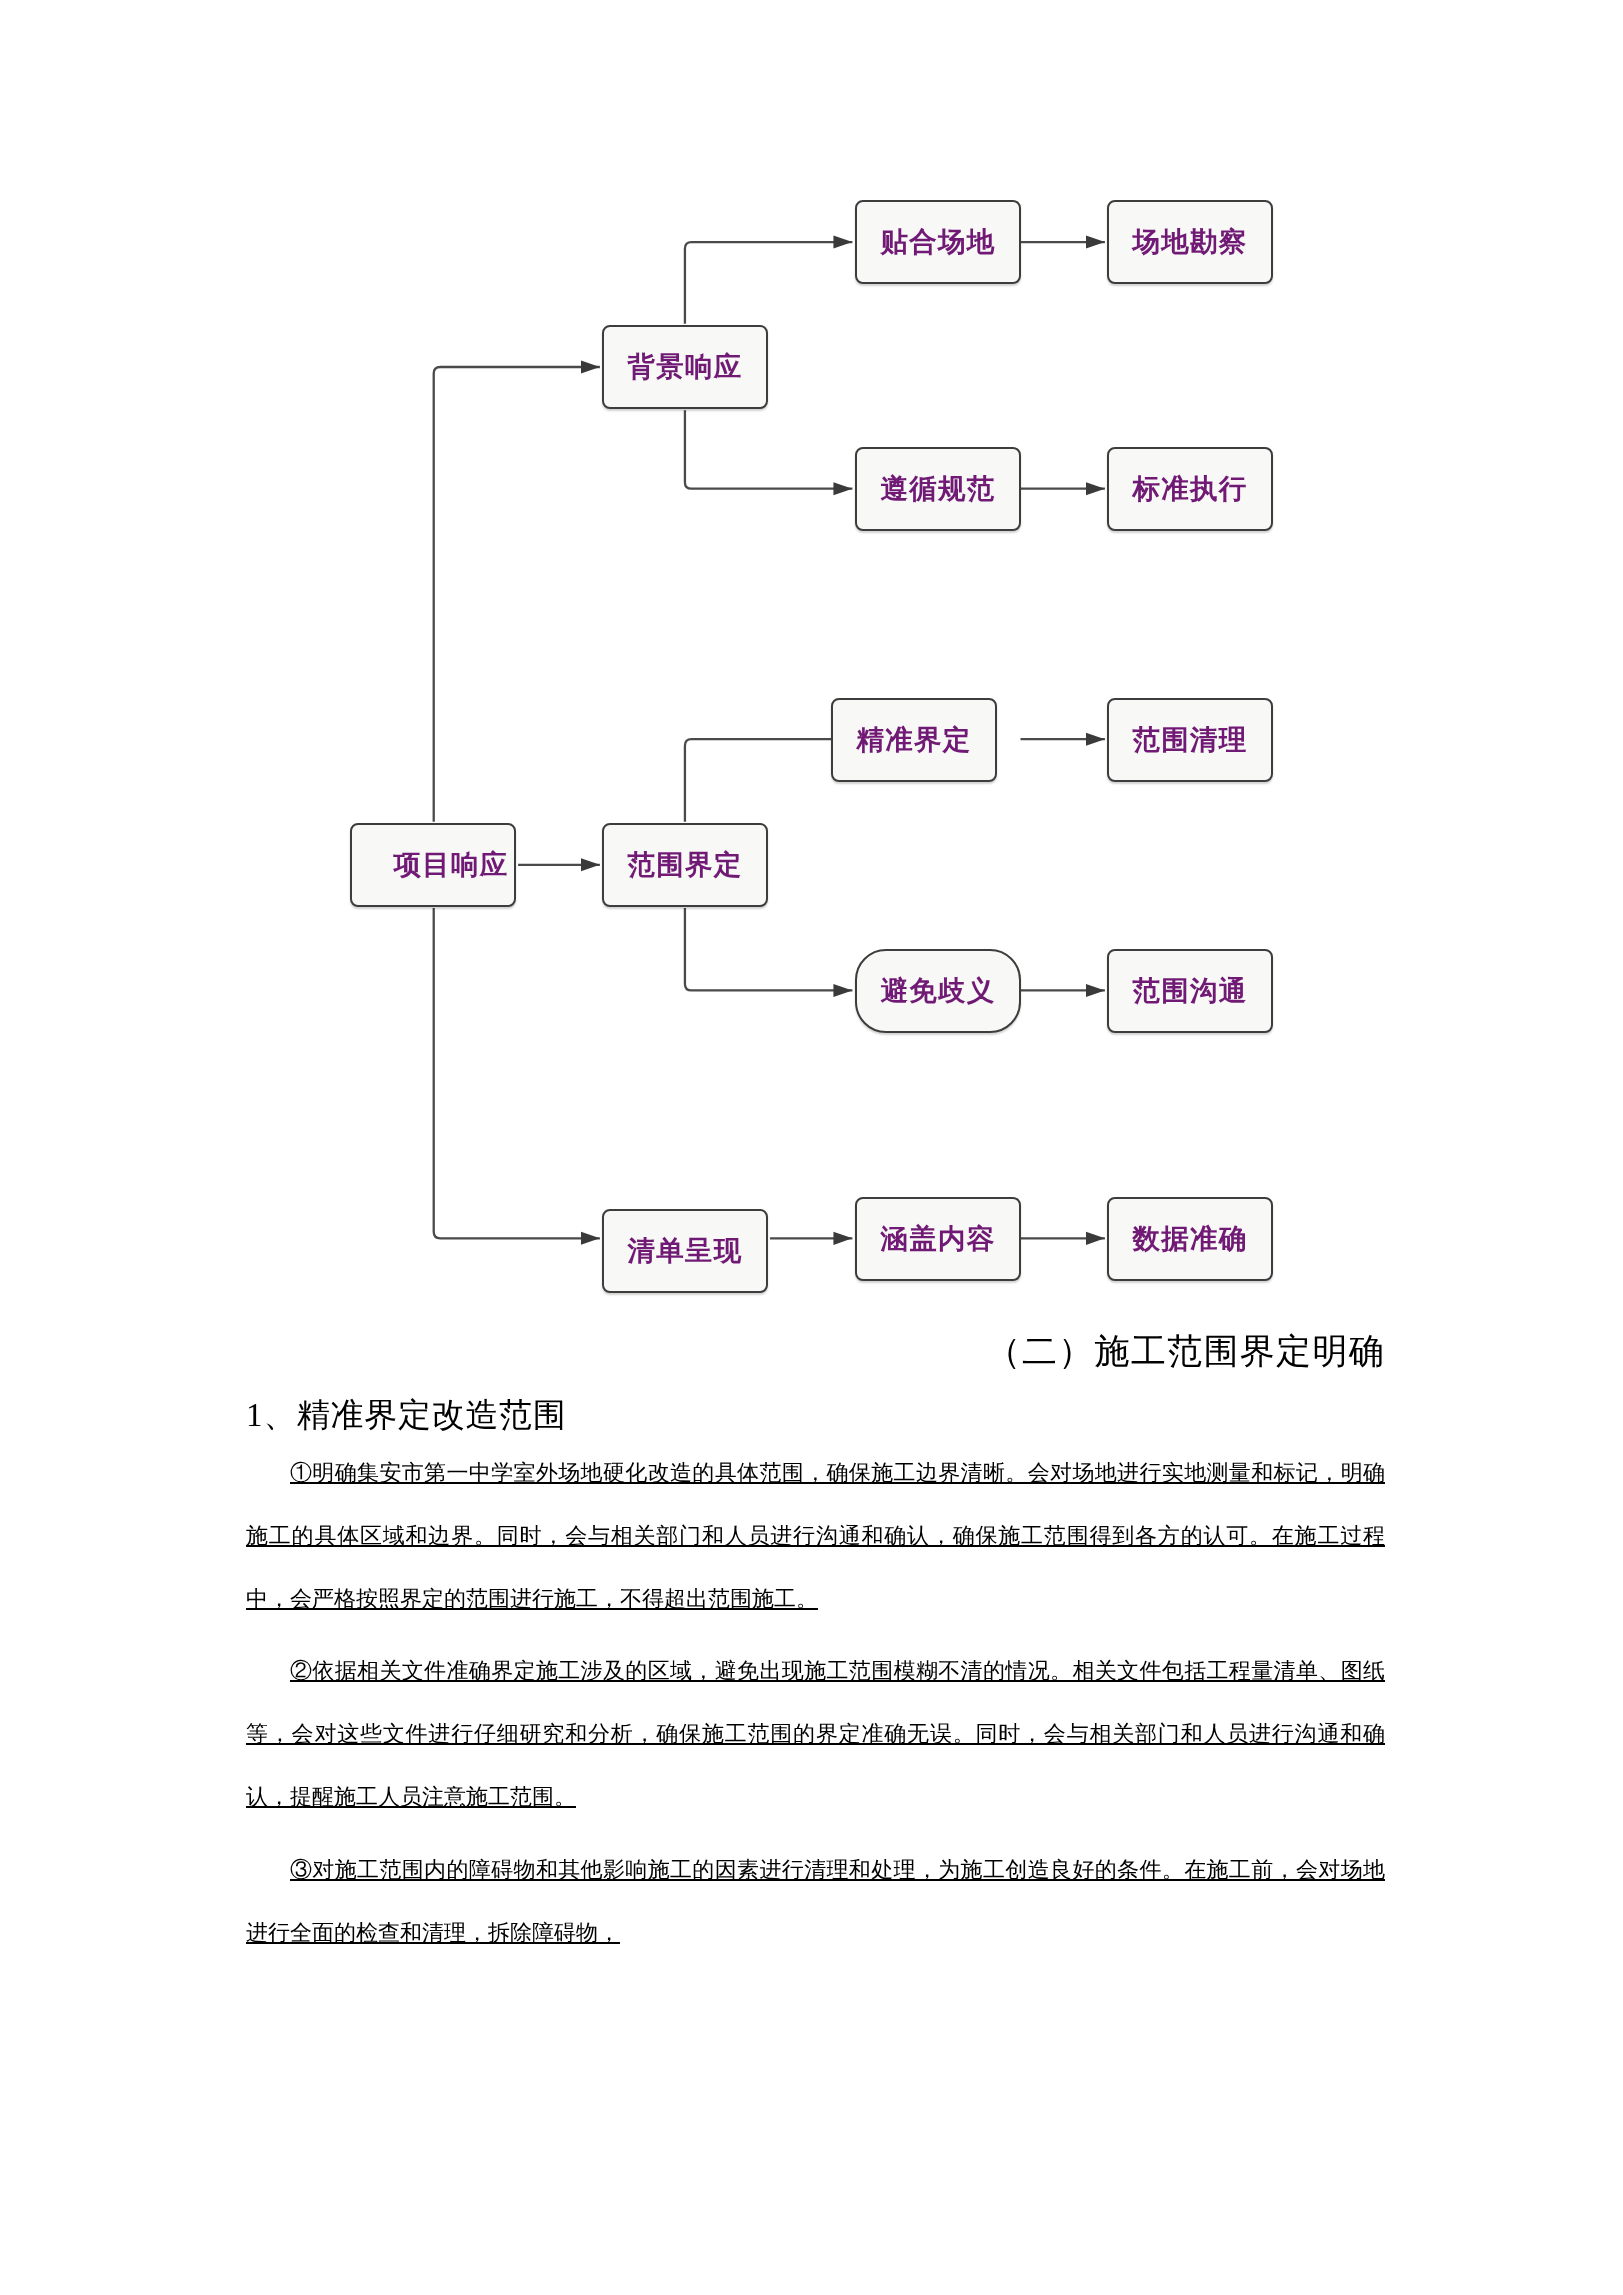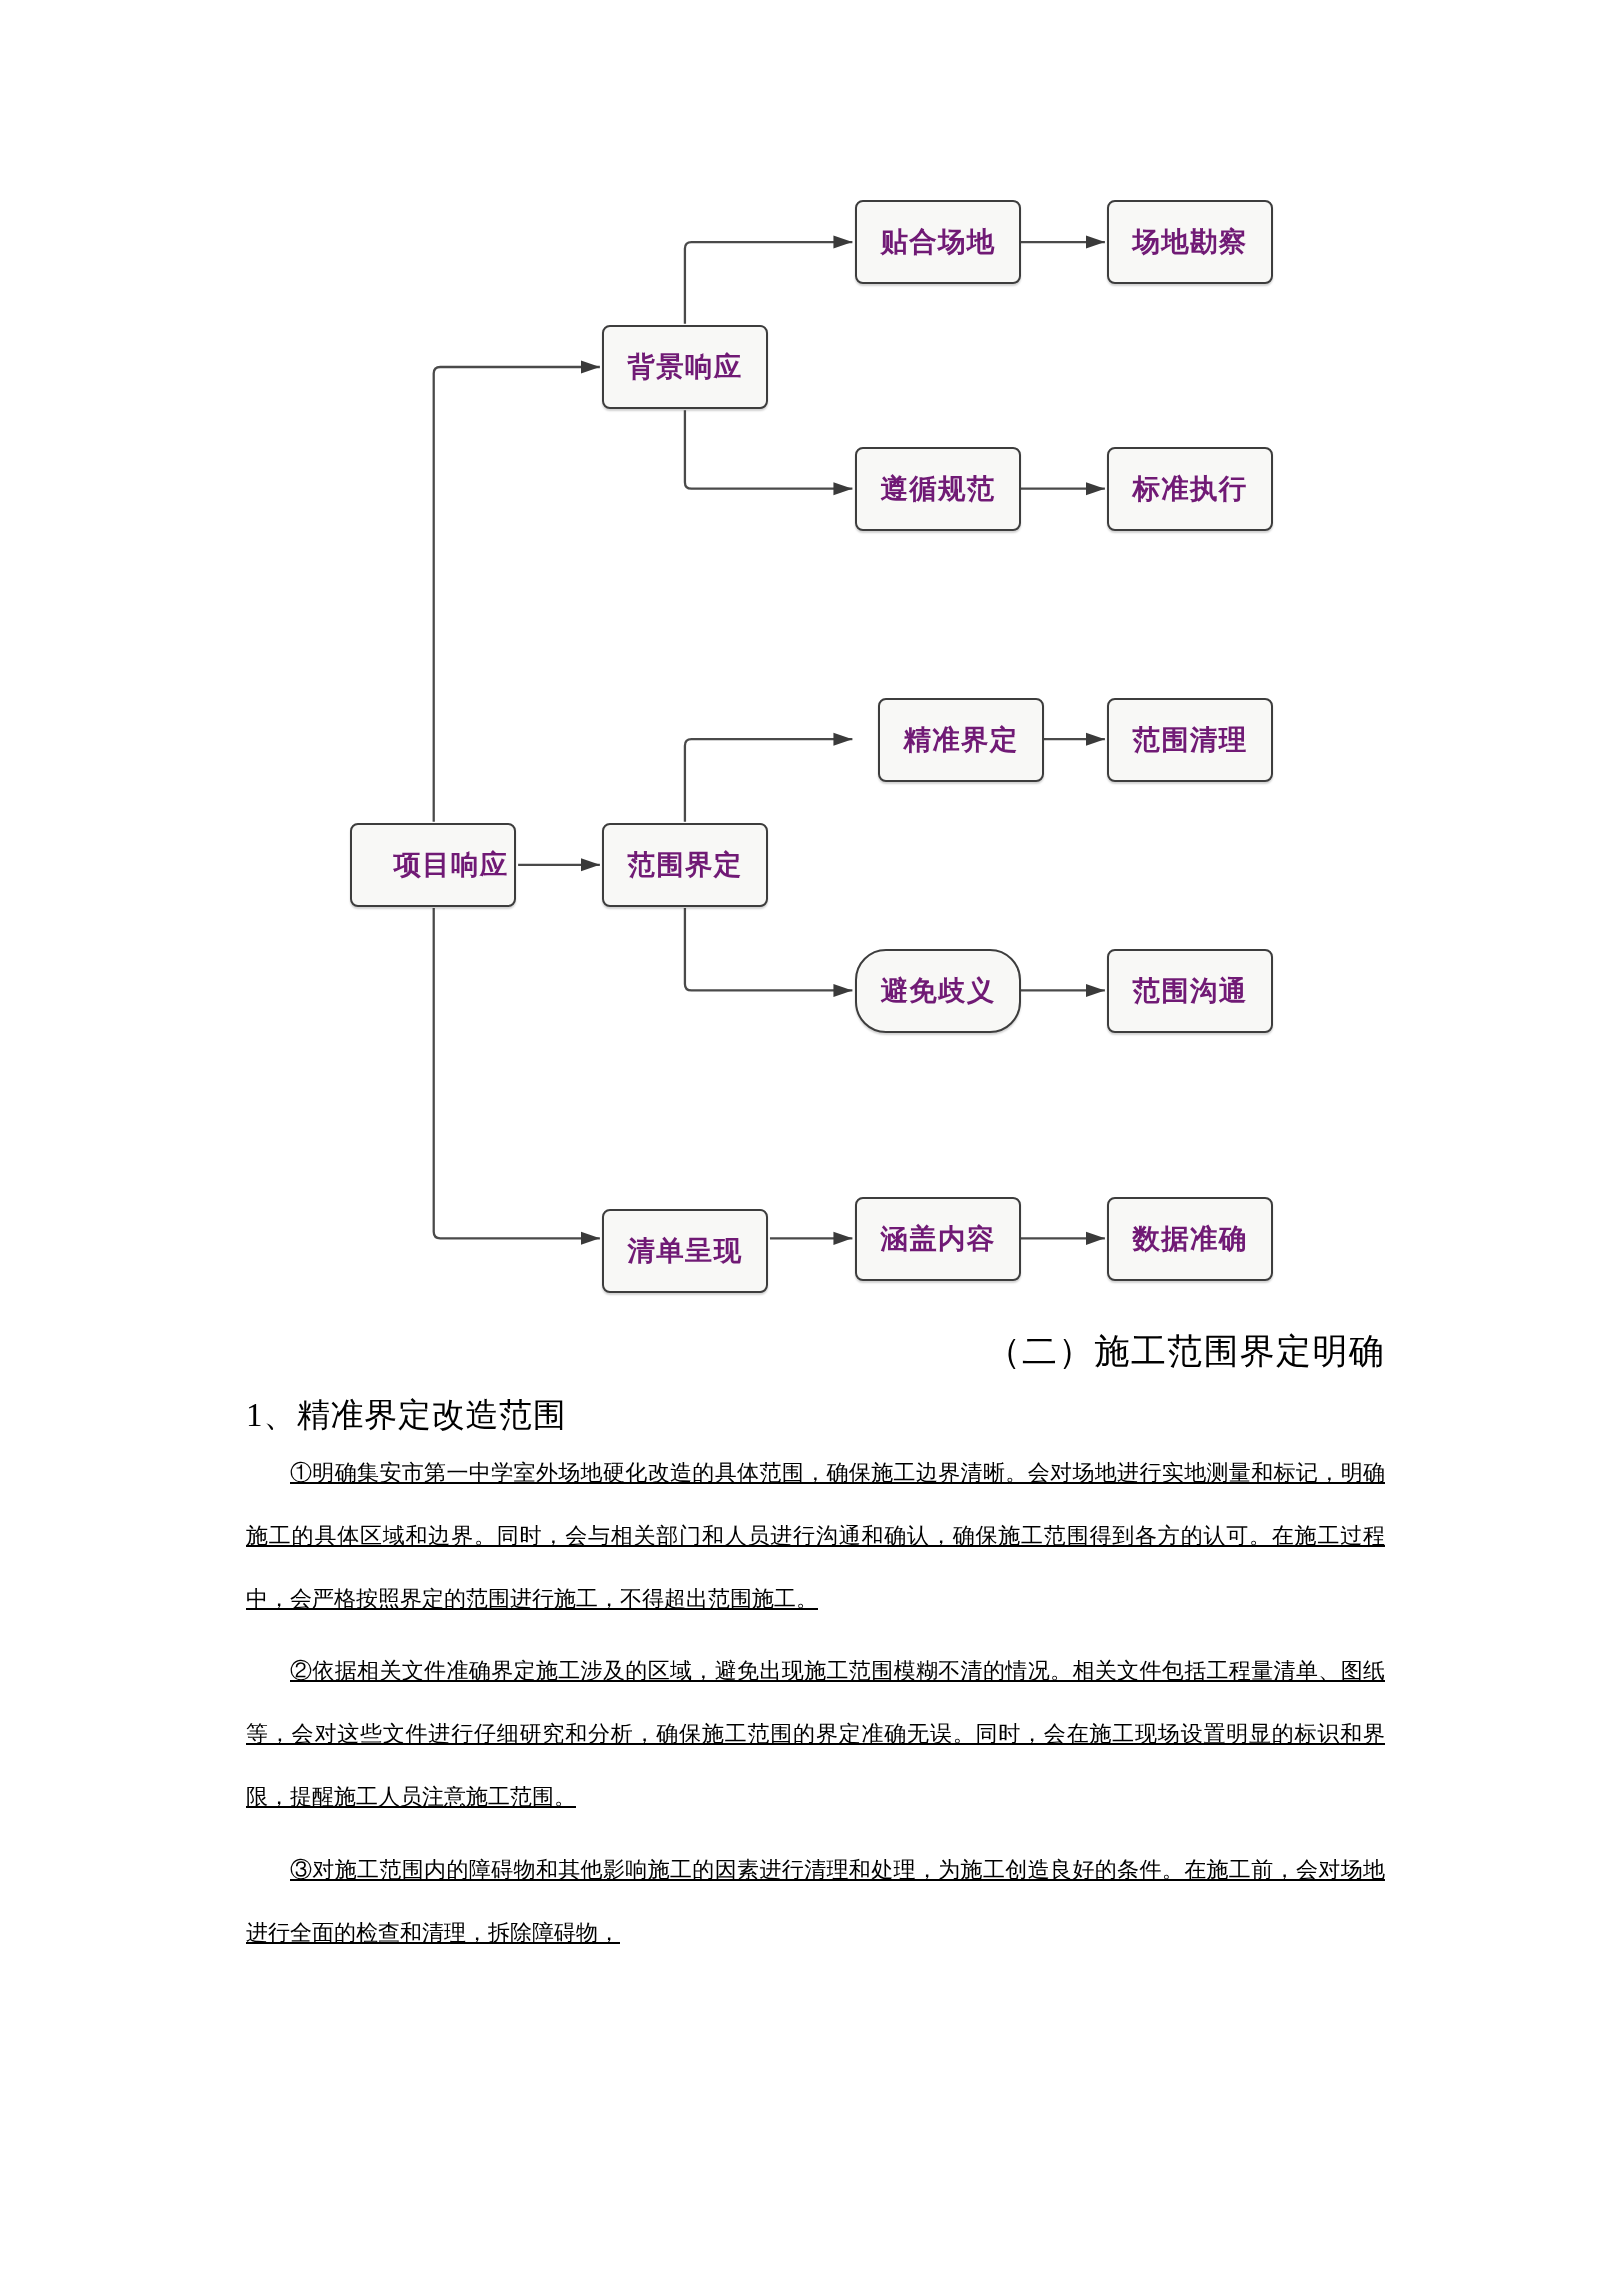--- a/index.html
+++ b/index.html
@@ -29,21 +29,21 @@
   .node span{
     font-size:27.5px;font-weight:bold;color:#701a75;
     letter-spacing:1.3px;white-space:nowrap;
   }
   
   .n-tiehe    {left:855px;top:200px;}
   .n-kancha   {left:1107px;top:200px;}
   .n-beijing  {left:602px; top:325px;}
   .n-zunxun   {left:855px;top:447px;}
   .n-biaozhun {left:1107px;top:447px;}
-  .n-jingzhun {left:878px;top:698px;justify-content:center;}
+  .n-jingzhun {left:831px;top:698px;justify-content:center;}
   .n-qingli   {left:1107px;top:698px;}
   .n-xiangmu  {left:350px; top:823px;padding-left:36px;}
   .n-jieding  {left:602px; top:823px;}
   .n-bimian   {left:855px;top:949px;border-radius:31px;}
   .n-goutong  {left:1107px;top:949px;}
   .n-qingdan  {left:602px; top:1197px;margin-top:12px;}
   .n-hangai   {left:855px;top:1197px;}
   .n-shuju    {left:1107px;top:1197px;}
 
   
@@ -139,18 +139,18 @@
     <div class="node n-shuju">
       <span>数据准确</span>
     </div>
 
   </section>
 
   <section class="doc-text">
     <h2>（二）施工范围界定明确</h2>
     <h3>1、精准界定改造范围</h3>
     <p>①明确集安市第一中学室外场地硬化改造的具体范围，确保施工边界清晰。会对场地进行实地测量和标记，明确施工的具体区域和边界。同时，会与相关部门和人员进行沟通和确认，确保施工范围得到各方的认可。在施工过程中，会严格按照界定的范围进行施工，不得超出范围施工。</p>
-    <p>②依据相关文件准确界定施工涉及的区域，避免出现施工范围模糊不清的情况。相关文件包括工程量清单、图纸等，会对这些文件进行仔细研究和分析，确保施工范围的界定准确无误。同时，会在施工现场设置明显的标识和界限，提醒施工人员注意施工范围。</p>
+    <p>②依据相关文件准确界定施工涉及的区域，避免出现施工范围模糊不清的情况。相关文件包括工程量清单、图纸等，会对这些文件进行仔细研究和分析，确保施工范围的界定准确无误。同时，会与相关部门和人员进行沟通和确认，提醒施工人员注意施工范围。</p>
     <p>③对施工范围内的障碍物和其他影响施工的因素进行清理和处理，为施工创造良好的条件。在施工前，会对场地进行全面的检查和清理，拆除障碍物，</p>
   </section>
 
 </div>
 
 
 </body></html>

